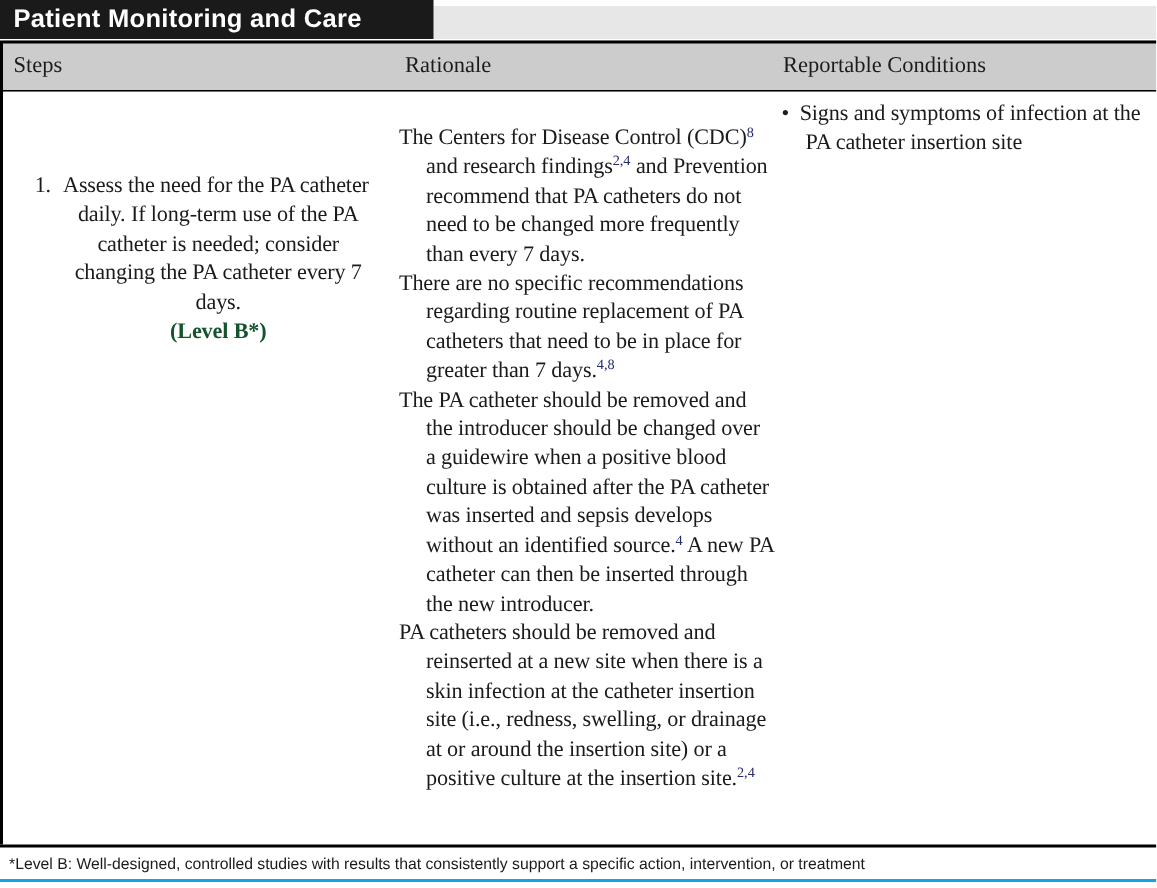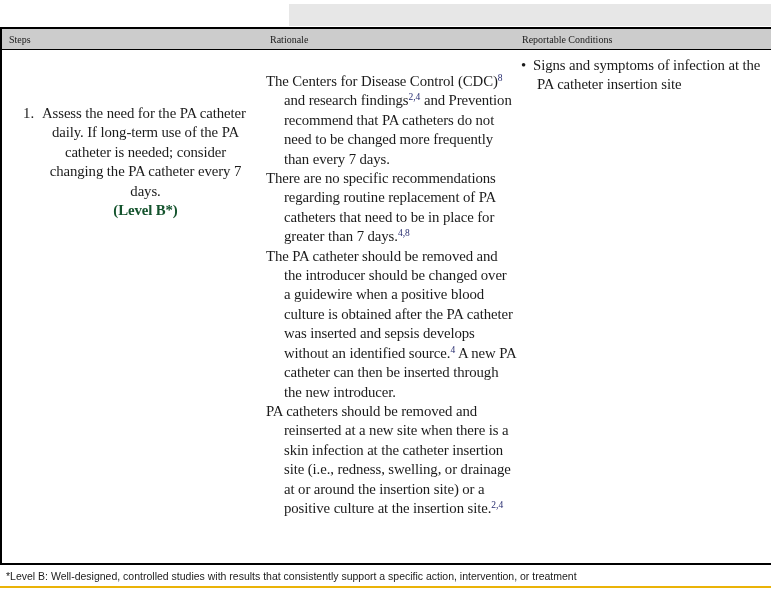--- a/index.html
+++ b/index.html
@@ -16,24 +16,24 @@
     font-family:"Liberation Sans", sans-serif; font-weight:bold; font-size:17px;
     display:flex; align-items:center; padding-left:9px; letter-spacing:0.2px;
   }
   .title-band { position:absolute; top:4px; left:289px; right:0; height:22px; background:#e7e7e7; }
   
   .frame {
     position:absolute; top:27px; left:0; width:771px; height:536px; 
     border-left:2px solid #000;
   }
   .col-header {
-    height:23px; background:#cccccc;
+    height:34px; background:#cccccc;
     border-top:2px solid #000; border-bottom:1px solid #000;
     display:grid; grid-template-columns:256px 260px 1fr; align-items:center;
-    font-size:10px;
+    font-size:15px;
   }
   .col-header .h-steps { padding-left:7px; }
   .col-header .h-rationale { padding-left:12px; }
   .col-header .h-reportable { padding-left:4px; }
   .body {
     display:grid; grid-template-columns:256px 260px 1fr;
     height:513px; font-size:14.8px; line-height:19.4px; letter-spacing:-0.1px;
   }
   .steps-col { padding:54px 4px 0 13px;text-align:center; }
   .rationale-col { padding:22px 2px 0 8px; }
@@ -48,32 +48,33 @@
     font-size:9.5px; line-height:0; color:#252a6e;
     position:relative; top:-5px; letter-spacing:0;
   }
   
   .intro { font-style:italic; }
   .bullet-item { padding-left:16px; text-indent:-16px; }
   .bullet-glyph { margin-right:7px; }
   
   .footnote-bar {
     position:absolute; top:563px; left:0; width:771px; height:25px;
-    border-top:2px solid #000; border-bottom:2px solid #eab308;
+    border-top:2px solid #000; border-bottom:2px solid #0ea5e9;
     display:flex; align-items:center; padding-left:6px;
     font-family:"Liberation Sans", sans-serif; font-size:10.5px; letter-spacing:0;
   }
 </style>
 </head>
 <body>
 
 <div class="page">
 
   <div class="title-row">
     <div class="title-band"></div>
+    <div class="title-box">Patient Monitoring and Care</div>
   </div>
 
   <div class="frame">
 
     <div class="col-header">
       <span class="h-steps">Steps</span>
       <span class="h-rationale">Rationale</span>
       <span class="h-reportable">Reportable Conditions</span>
     </div>
 

